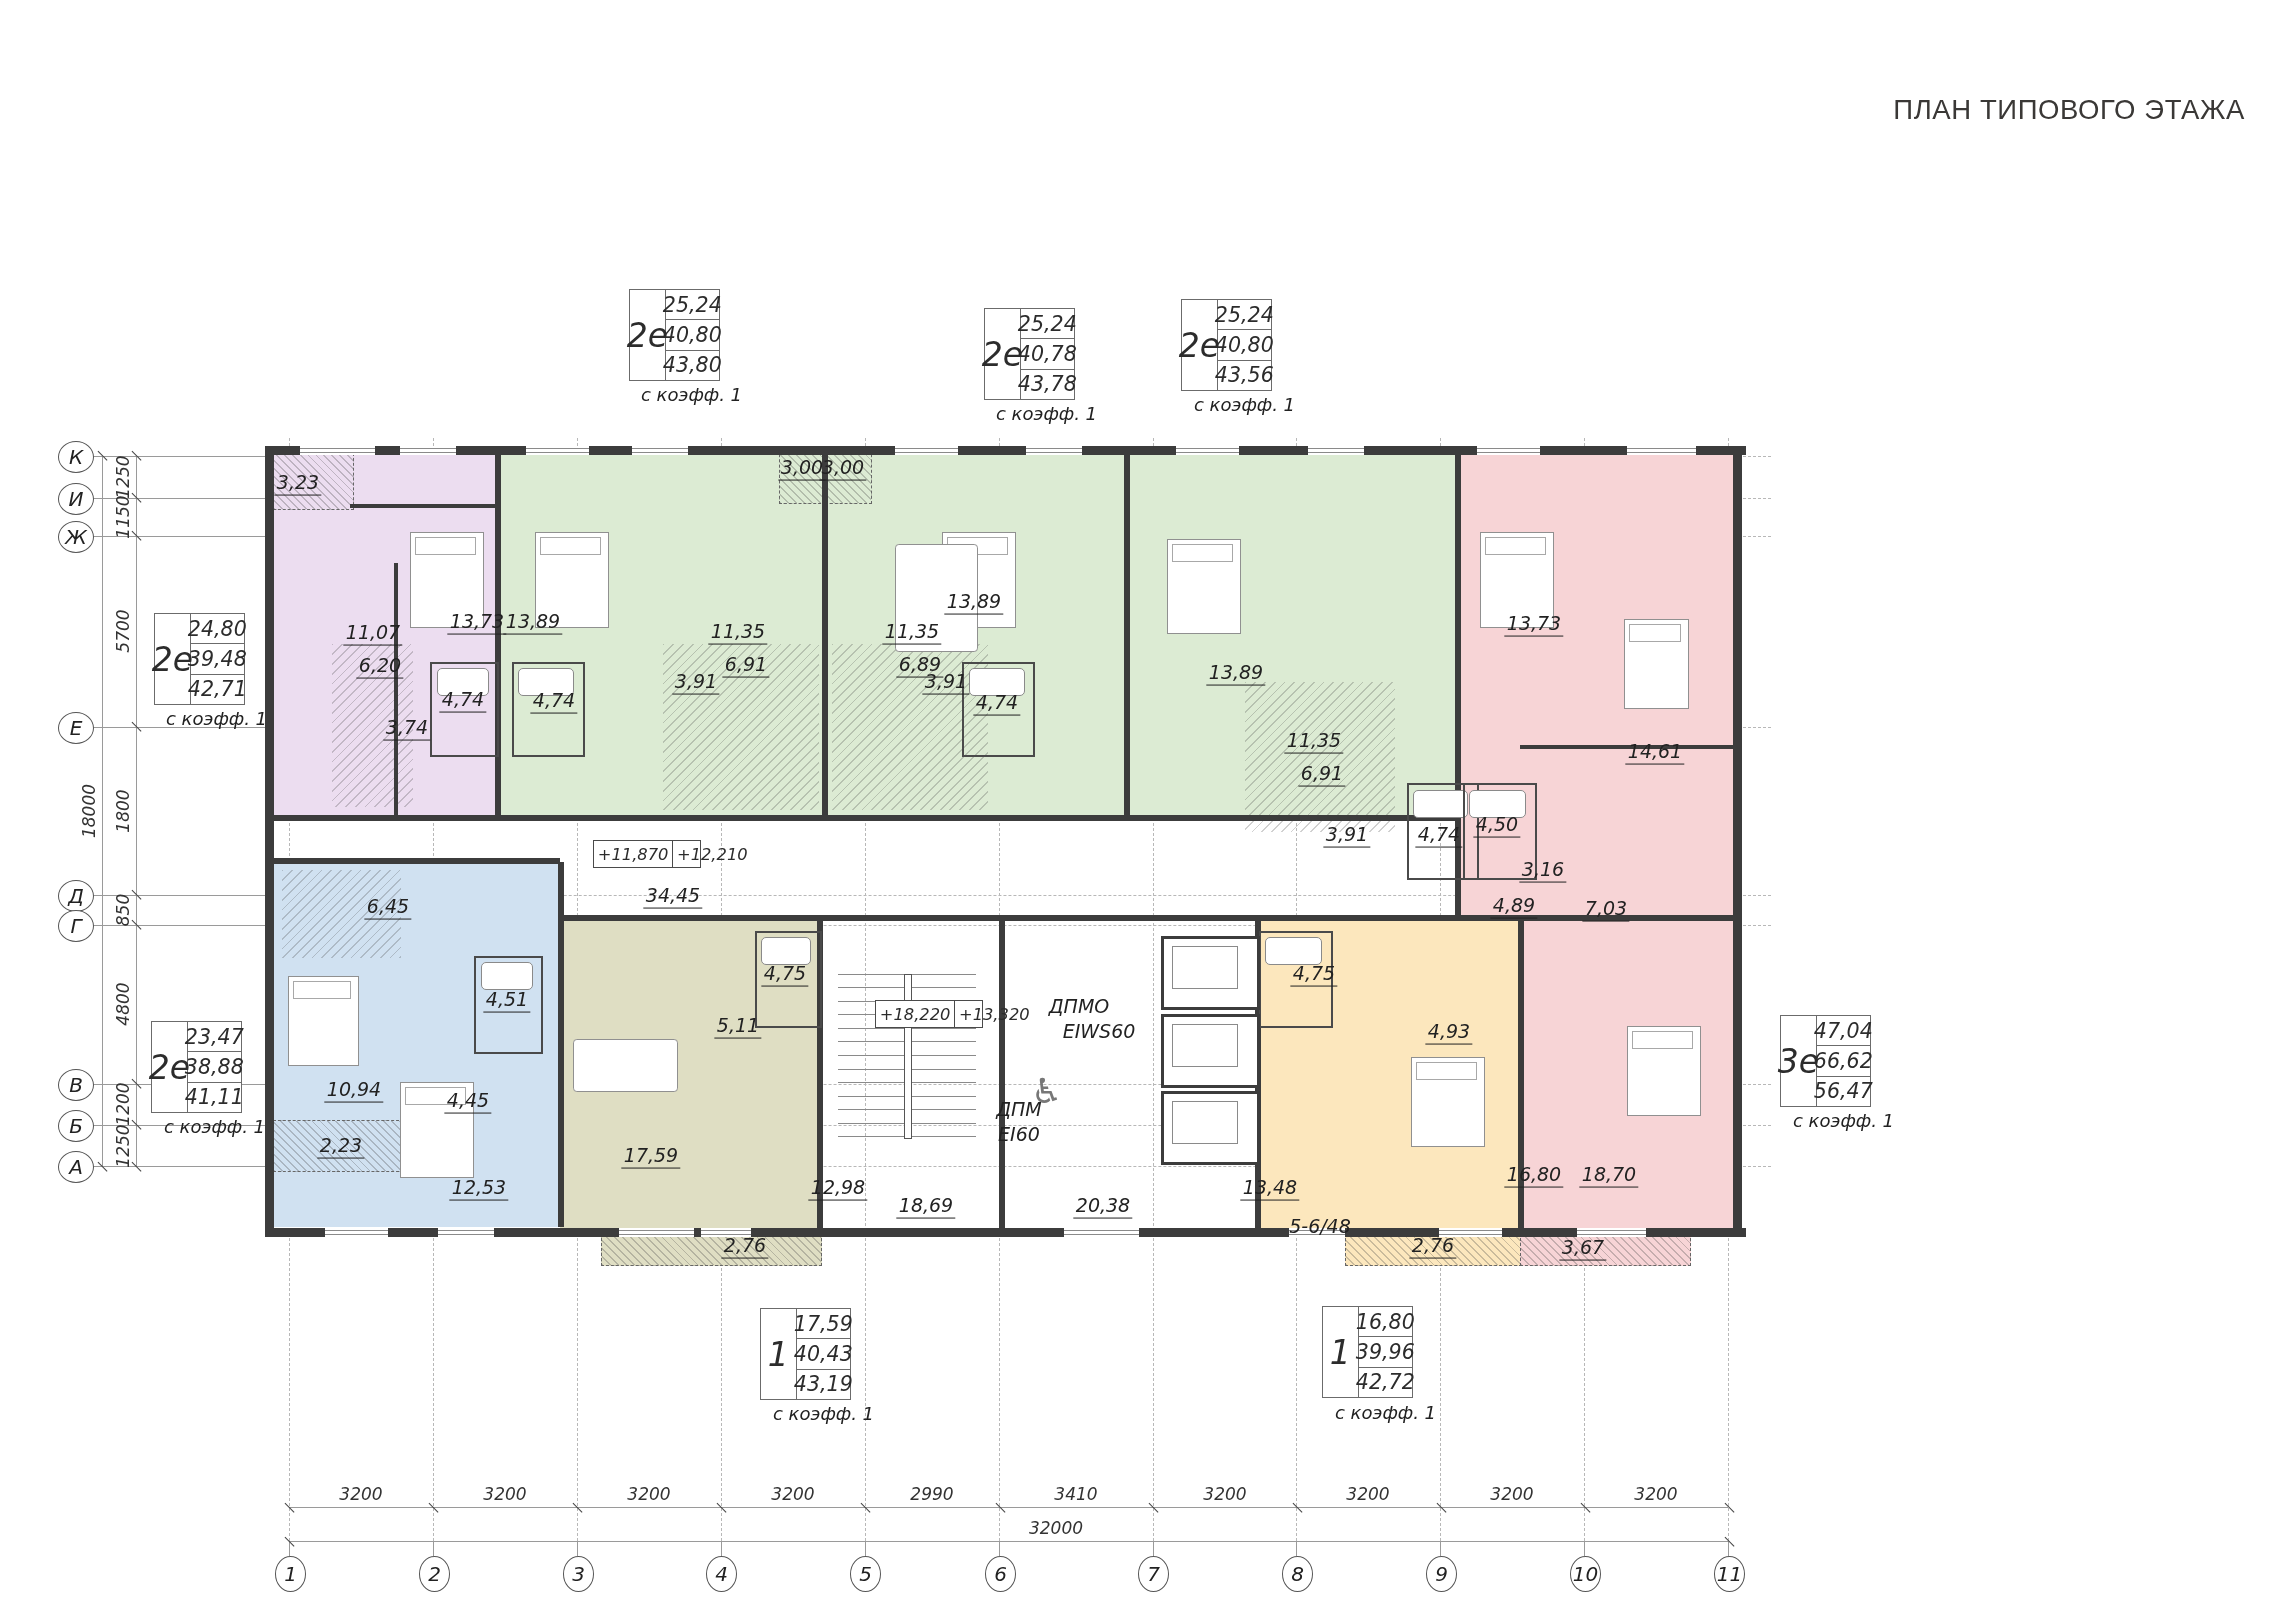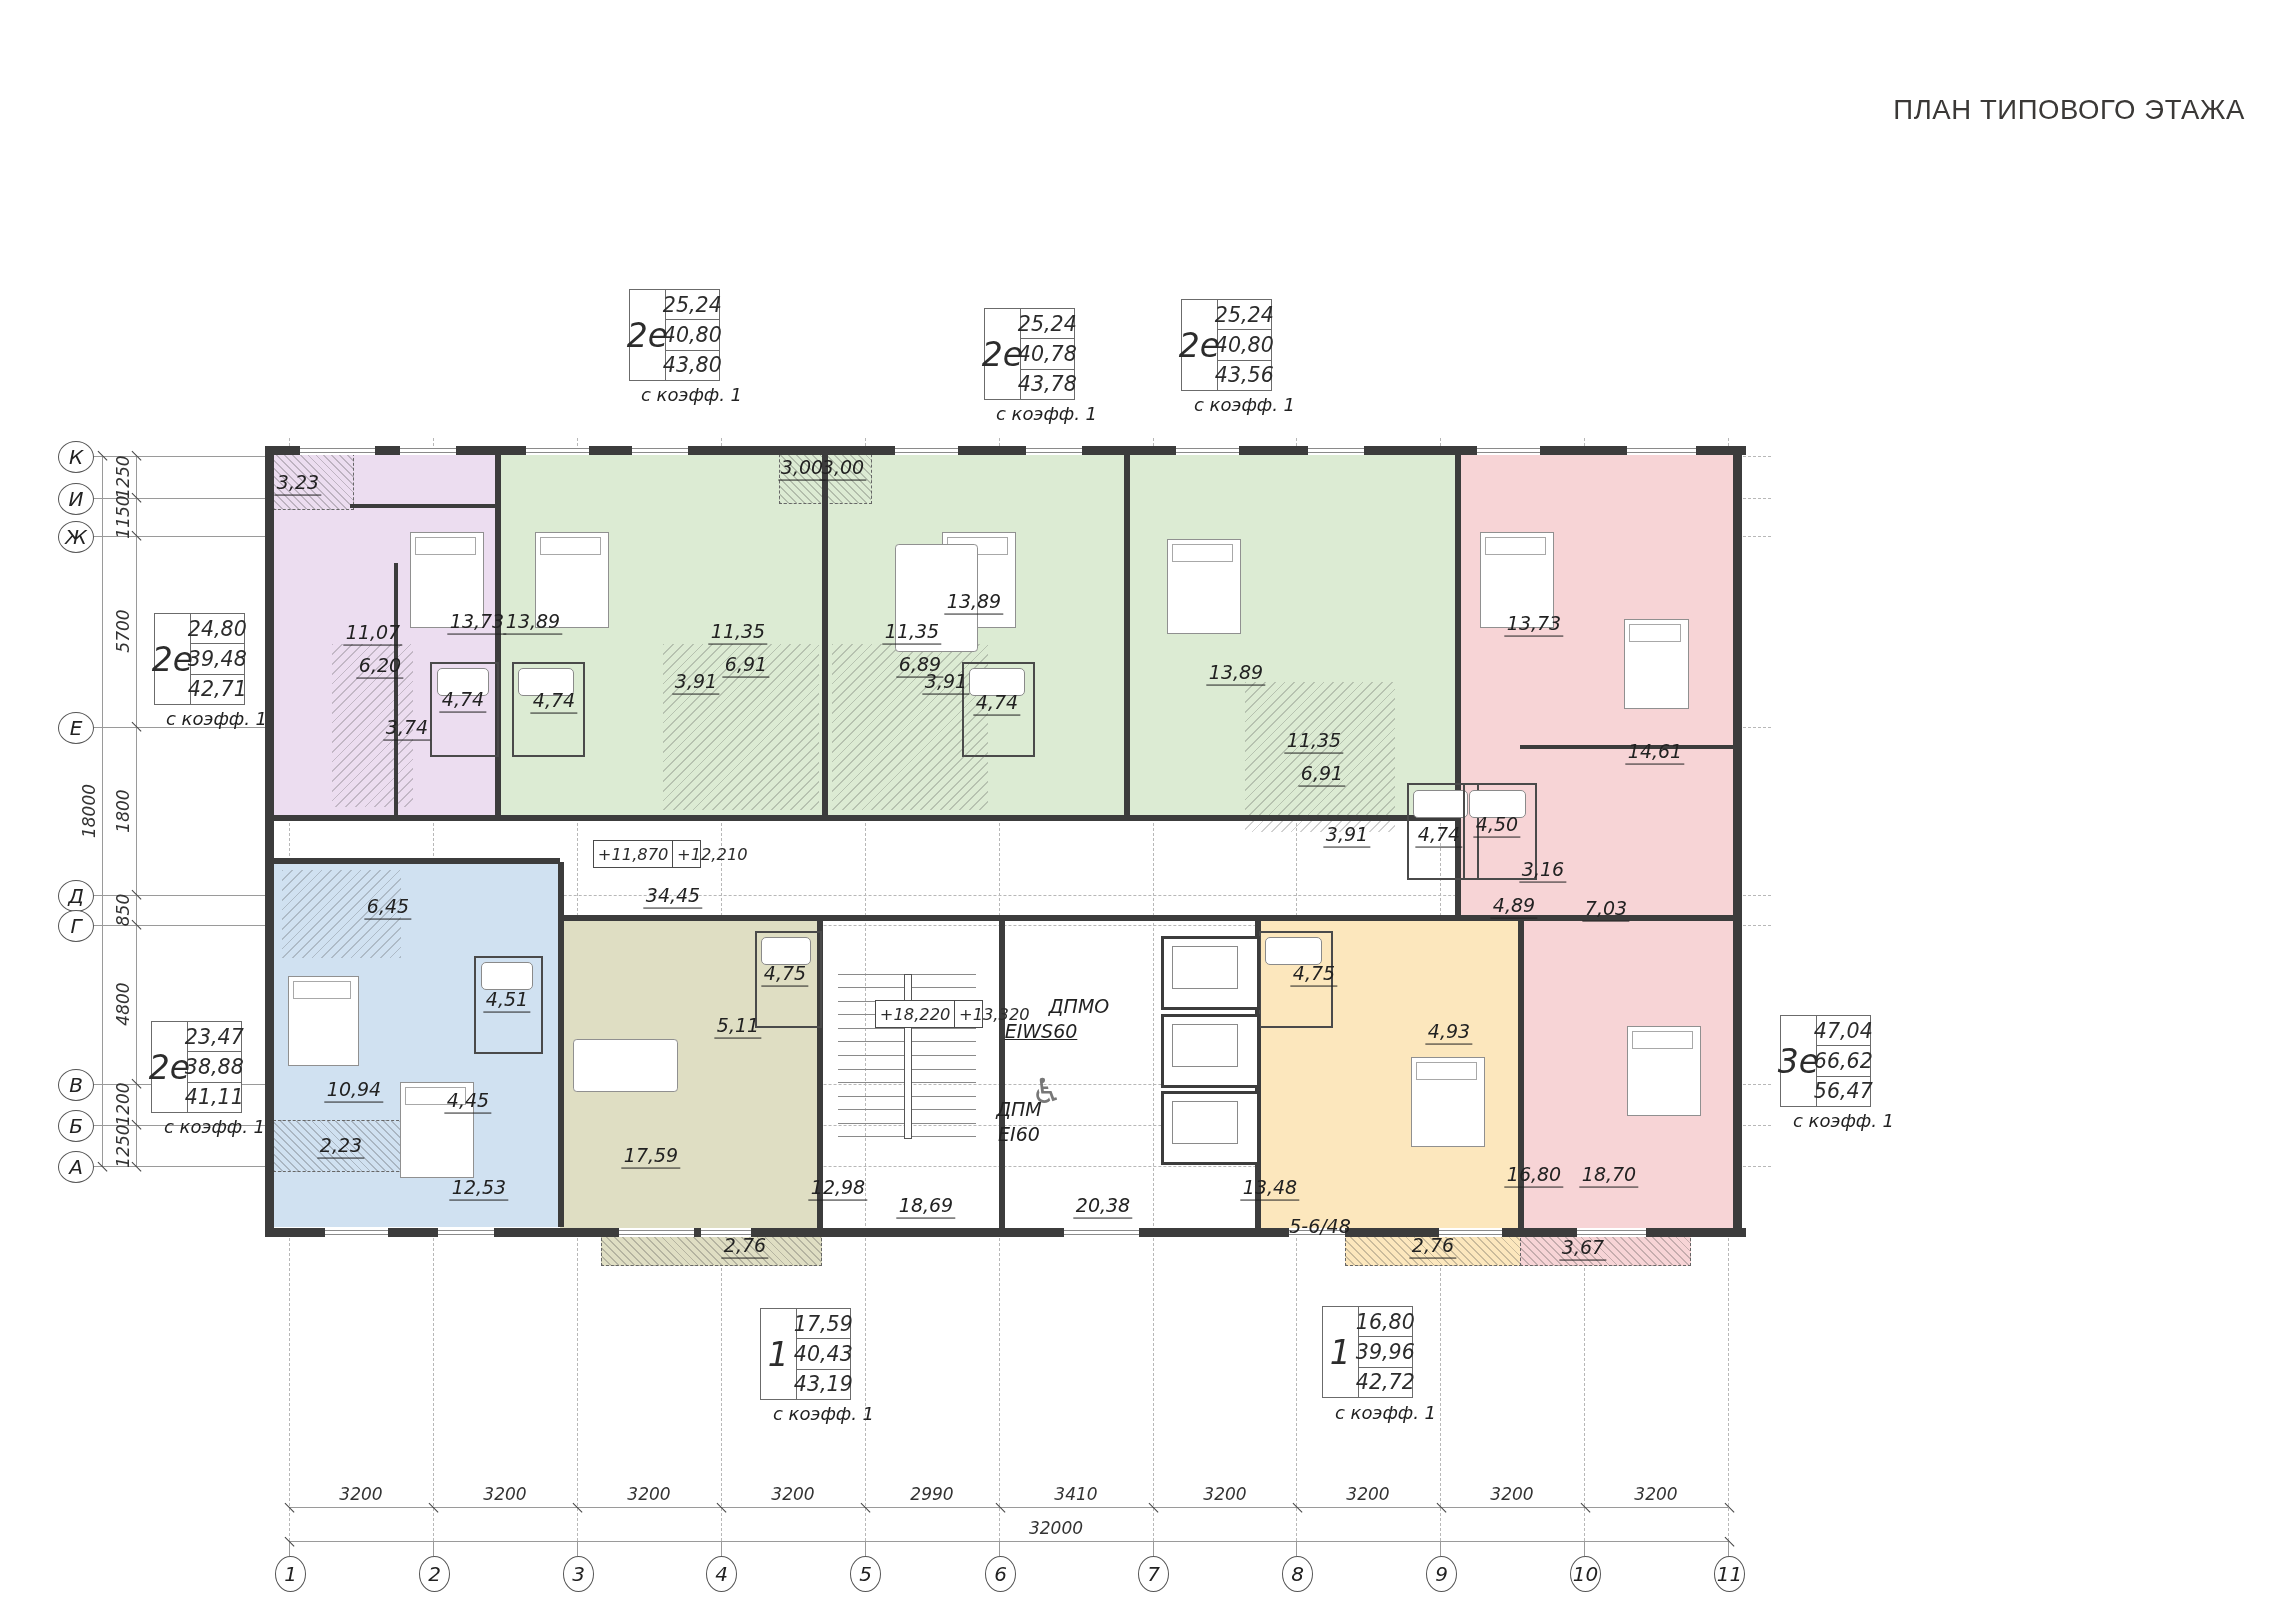--- a/index.html
+++ b/index.html
@@ -217,21 +217,21 @@
     <div class="abs room ul" style="left: 673px; top: 896px;">34,45</div>
     <div class="abs room ul" style="left: 926px; top: 1206px;">18,69</div>
     <div class="abs room ul" style="left: 1103px; top: 1206px;">20,38</div>
     <div class="abs room ul" style="left: 1314px; top: 974px;">4,75</div>
     <div class="abs room ul" style="left: 1449px; top: 1032px;">4,93</div>
     <div class="abs room ul" style="left: 1534px; top: 1175px;">16,80</div>
     <div class="abs room ul" style="left: 1270px; top: 1188px;">13,48</div>
     <div class="abs room" style="left: 1320px; top: 1226px;">5-6/48</div>
     <div class="abs room ul" style="left: 1433px; top: 1246px;">2,76</div>
     <div class="abs corelbl" style="left: 1079px; top: 1006px;">ДПМО</div>
-    <div class="abs corelbl" style="left: 1041px; top: 1031px; text-decoration: underline;">EIWS60</div>
+    <div class="abs corelbl" style="left: 1099px; top: 1031px;">EIWS60</div>
     <div class="abs corelbl" style="left: 1019px; top: 1109px;">ДПМ</div>
     <div class="abs corelbl" style="left: 1019px; top: 1134px;">EI60</div>
     <div class="lvlbox" style="left: 593px; top: 840px; width: 106px; height: 26px;">
       <span>+11,870</span>
       <span>+12,210</span>
     </div>
     <div class="lvlbox" style="left: 875px; top: 1000px; width: 106px; height: 26px;">
       <span>+18,220</span>
       <span>+13,320</span>
     </div>

